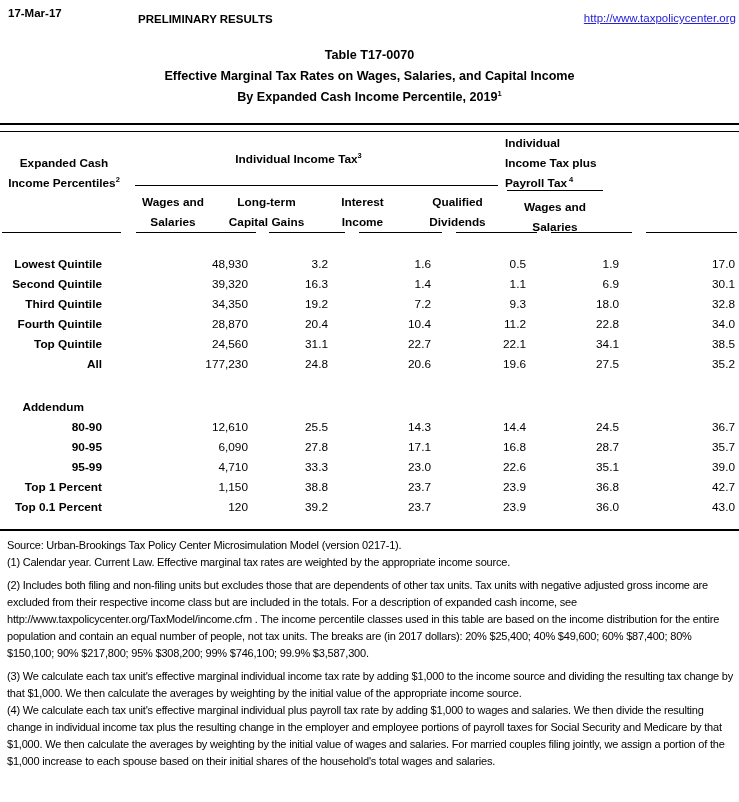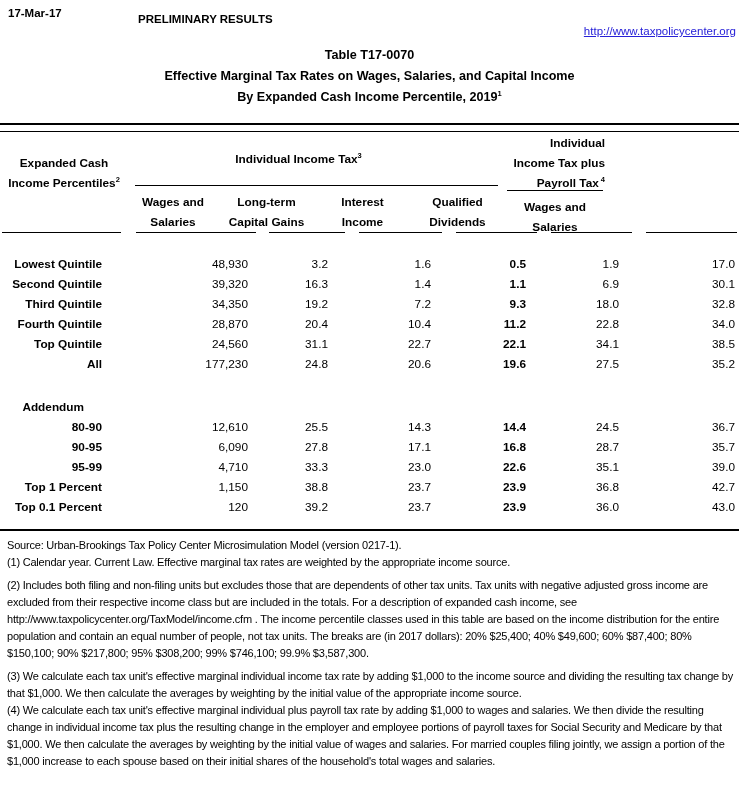--- a/index.html
+++ b/index.html
@@ -5,21 +5,21 @@
   html,body{margin:0;padding:0;}
   body{
     width:739px;height:802px;overflow:hidden;background:#ffffff;color:#000;
     font-family:"Liberation Sans", sans-serif;
     -webkit-font-smoothing:antialiased;
   }
   
   .topbar{position:relative;height:30px;}
   .tb-date{position:absolute;left:8px;top:7px;font-size:11.5px;font-weight:bold;}
   .tb-prelim{position:absolute;left:138px;top:13px;font-size:11.5px;font-weight:bold;}
-  .tb-url{position:absolute;right:3px;top:25px;font-size:11.5px;text-decoration:underline;}
+  .tb-url{position:absolute;right:3px;top:12px;font-size:11.5px;text-decoration:underline;}
   
   .title{margin-top:15px;text-align:center;font-weight:bold;font-size:12.6px;line-height:21px;}
   sup{font-size:7.5px;vertical-align:super;line-height:0;}
   sup.sp{margin-left:2px;}
   
   .table{margin-top:15px;}
   .rule-double{height:6px;border-top:2px solid #000;border-bottom:1px solid #000;}
   .rule-bottom{border-top:2px solid #000;height:0;}
   .thead{display:flex;height:100px;font-weight:bold;font-size:11.8px;}
   .hc{box-sizing:border-box;text-align:center;line-height:20px;}
@@ -52,21 +52,21 @@
   .trow.spacer{height:23px;}
   .c{box-sizing:border-box;}
   .c1{width:128px;}.c2{width:134px;}.c3{width:90px;}.c4{width:97px;}
   .c5{width:95px;}.c6{width:95px;}.c7{width:100px;}
   .lab{font-weight:bold;text-align:right;padding-right:26px;}
   .lab.section{padding-right:44px;}
   .num{text-align:right;}
   .c2.num{padding-right:14px;}
   .c3.num{padding-right:24px;}
   .c4.num{padding-right:18px;text-align:right;}
-  .c5.num{padding-right:18px;font-weight:bold;}
+  .c5.num{padding-right:18px;}
   .c6.num{padding-right:20px;}
   .c7.num{padding-right:4px;}
   
   .fns{padding:6px 2px 0 7px;font-size:11px;letter-spacing:-0.2px;}
   .fns p{margin:0;width:731px;line-height:17px;}
   .fn1{margin-top:0;}
   .gap6{margin-top:6px !important;}
 </style>
 </head>
 <body>
@@ -109,21 +109,21 @@
           <div>Interest</div>
             <div>Income</div>
         </div>
         <div class="hsub hs5">
           <div>Qualified</div>
             <div>Dividends</div>
         </div>
       </div>
     </div>
     <div class="hc7">
-      <div class="hc7-top" style="text-align:right;line-height:20px;">
+      <div class="hc7-top" style="text-align:left;line-height:20px;">
         <div>Individual</div>
         <div>Income Tax plus</div>
         <div><span>Payroll Tax</span><sup class="sp">4</sup></div>
       </div>
       <div class="hrule7"></div>
       <div class="hc7-sub" style="text-align:center;line-height:20px;">
         <div>Wages and</div>
         <div>Salaries</div>
       </div>
     </div>

